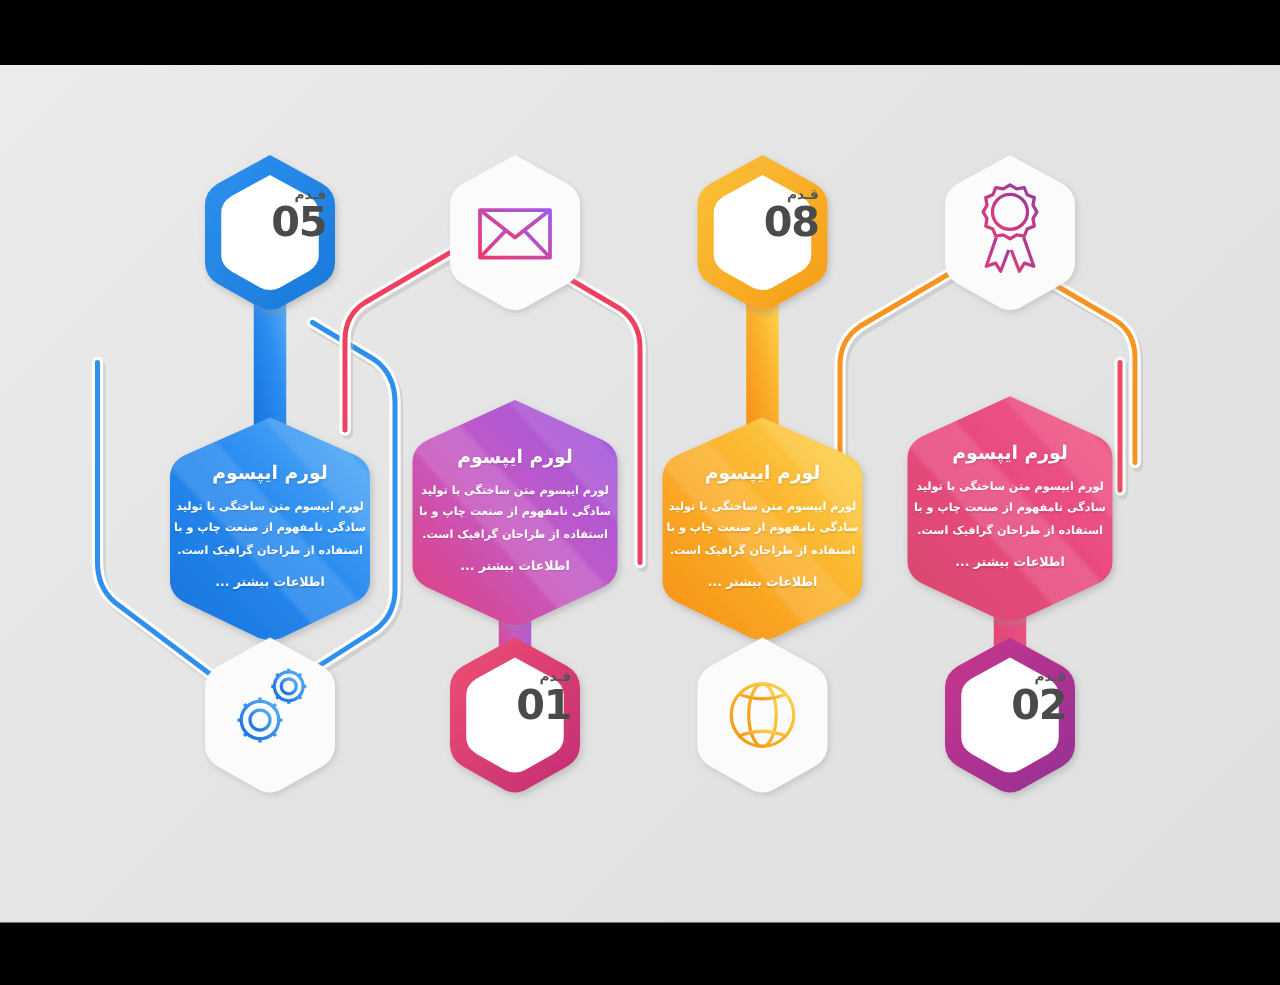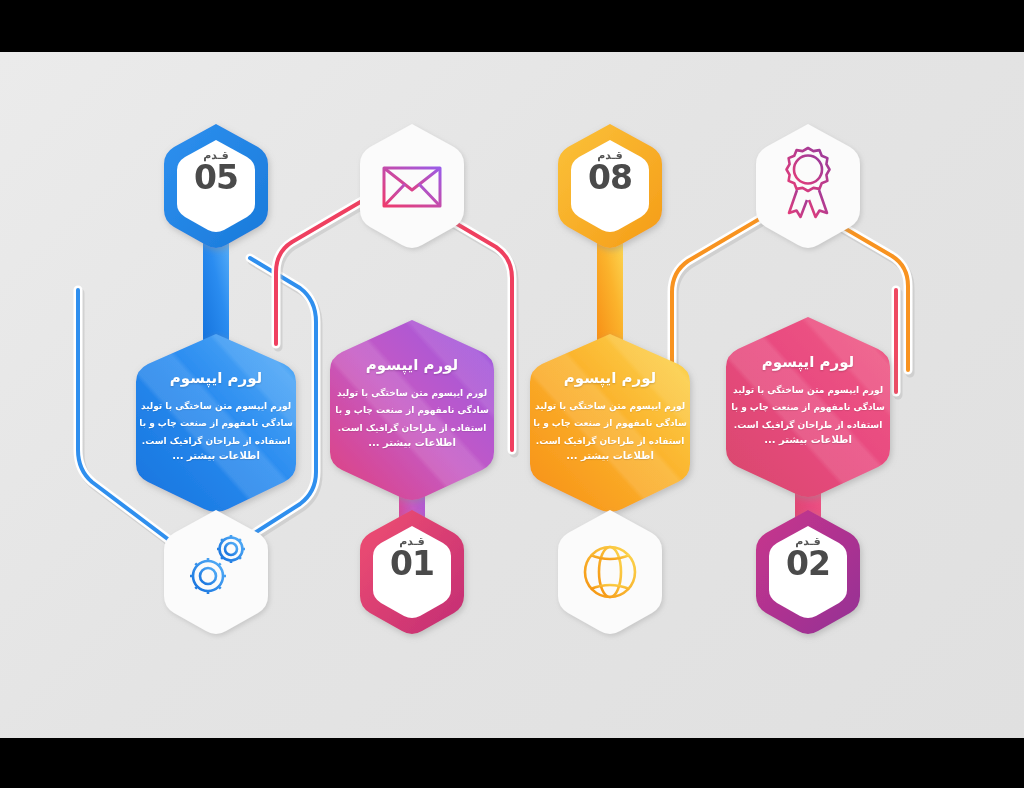--- a/index.html
+++ b/index.html
@@ -27,27 +27,27 @@
   }
   .card-title {
     font-size:15px; font-weight:bold; line-height:1.3;
     text-shadow:0 1px 2px rgba(0,0,0,.18); margin-bottom:9px;
   }
   .card-body {
     font-size:9px; line-height:1.95; font-weight:bold;
     text-shadow:0 1px 1px rgba(0,0,0,.10);
   }
   .card-link {
-    font-size:10px; font-weight:bold; 
+    font-size:10px; font-weight:bold; margin-top:11px;
     text-shadow:0 1px 1px rgba(0,0,0,.14);
   }
 
   
   .step-text {
-    position:absolute; width:90px; text-align:center;
+    position:absolute; width:90px; text-align:right;
     direction:rtl; pointer-events:none;
   }
   .step-word { font-size:11px; letter-spacing:1px; color:#545454; font-weight:bold; line-height:1; }
   .step-num  { font-size:33px; font-weight:bold; color:#4a4a4a; line-height:1.05; letter-spacing:-1px; }
 </style>
 </head>
 <body>
 
 <div id="stage">
 

